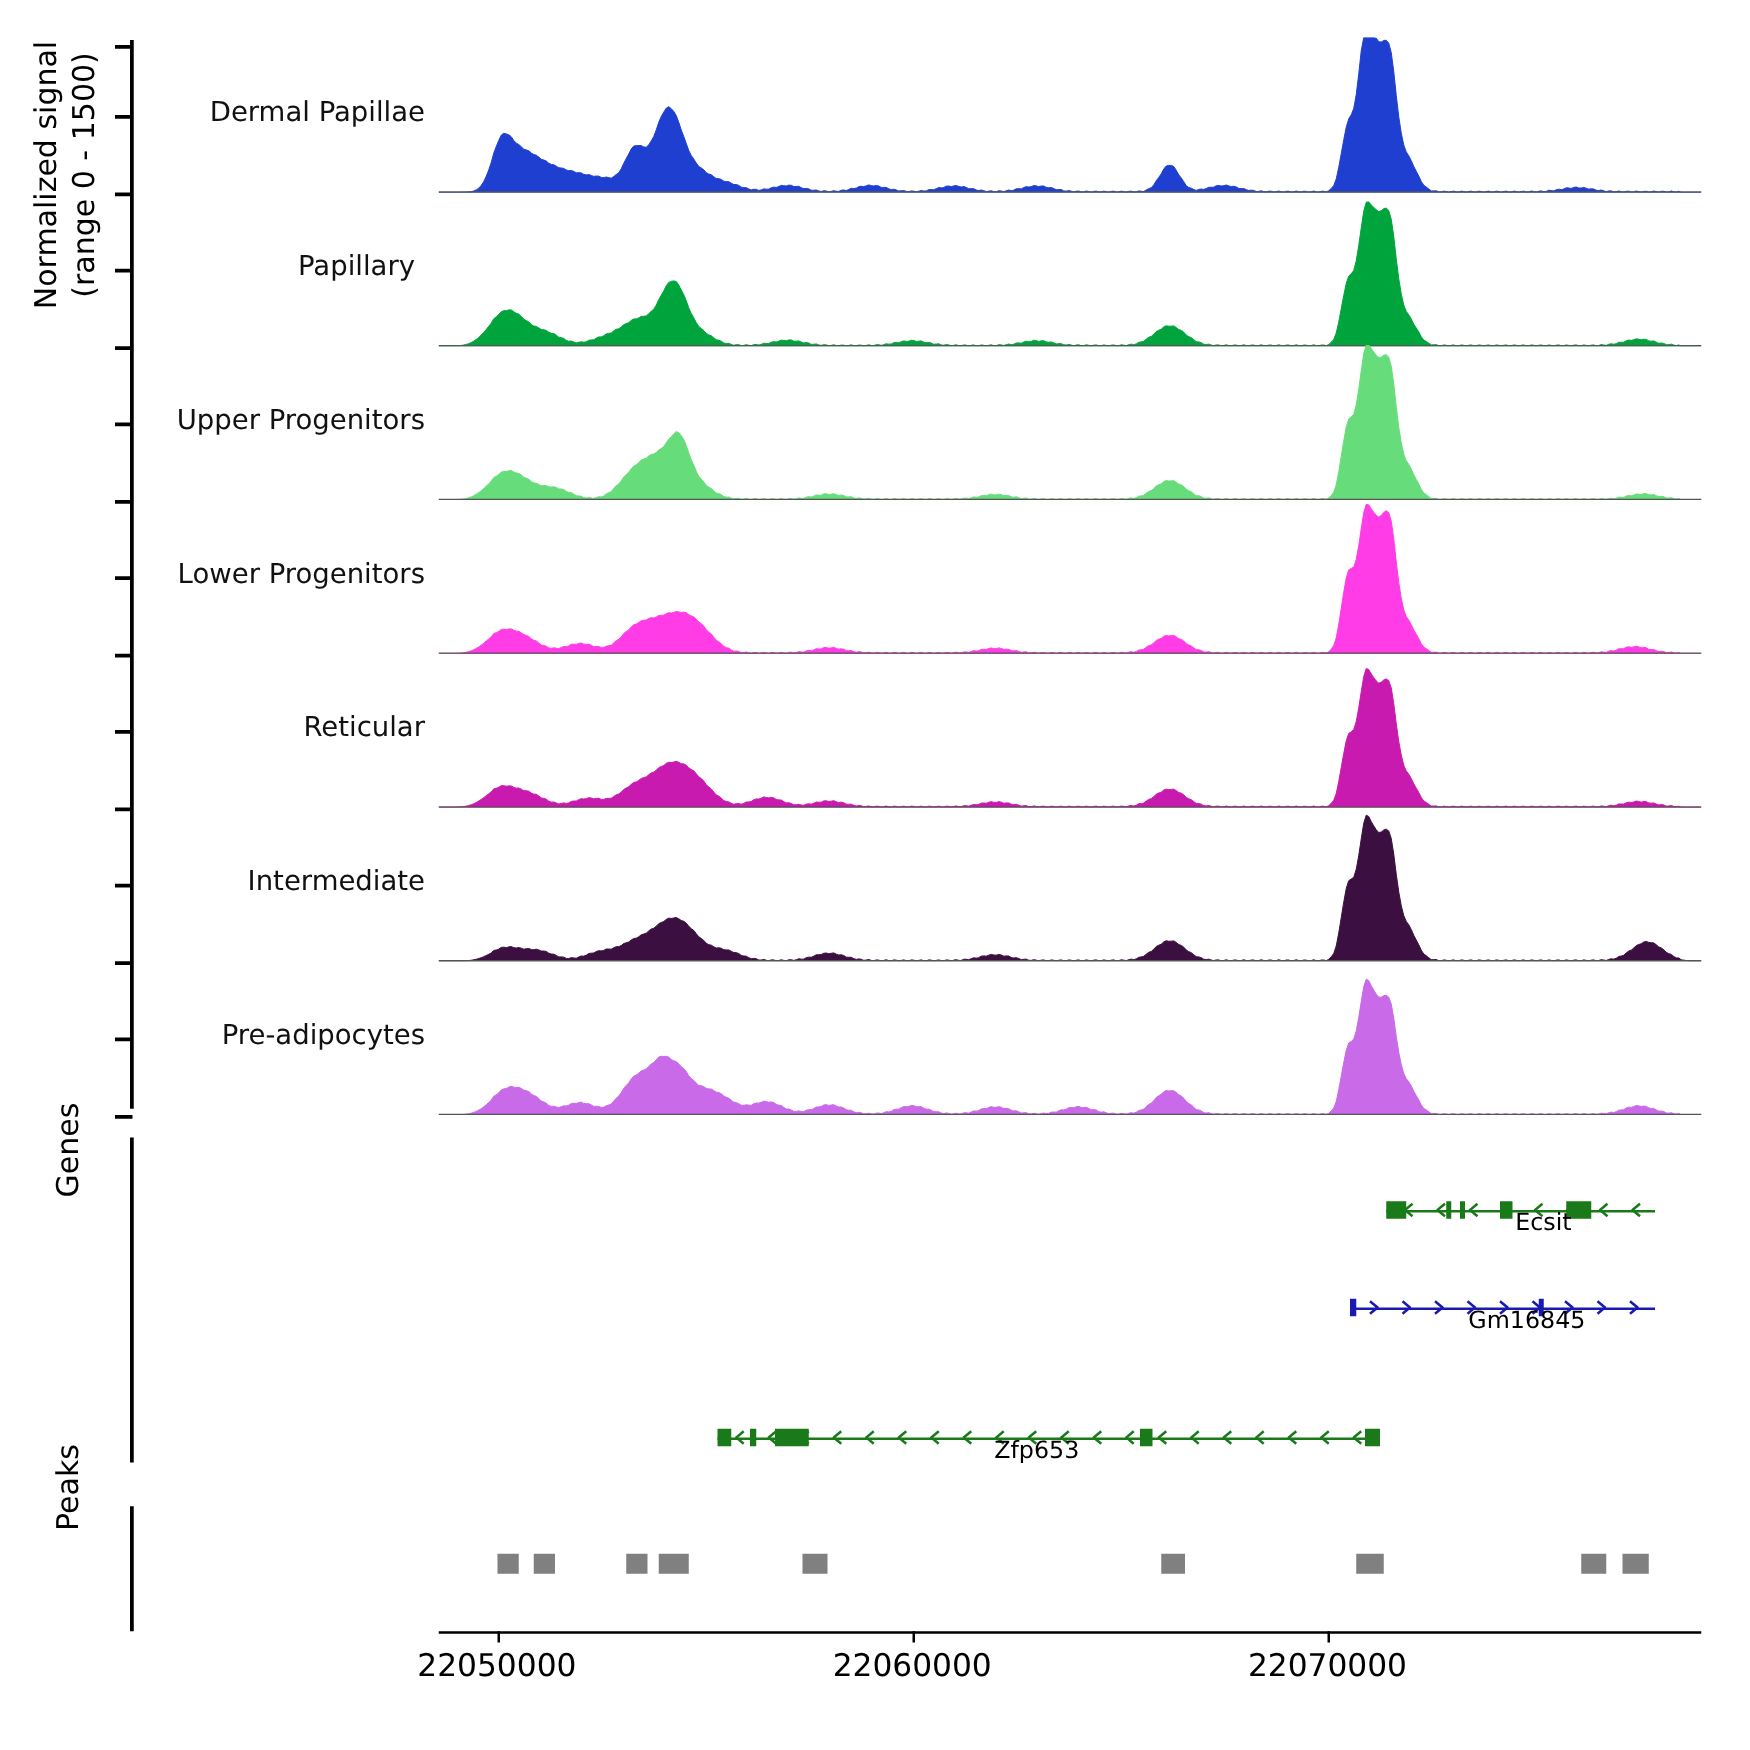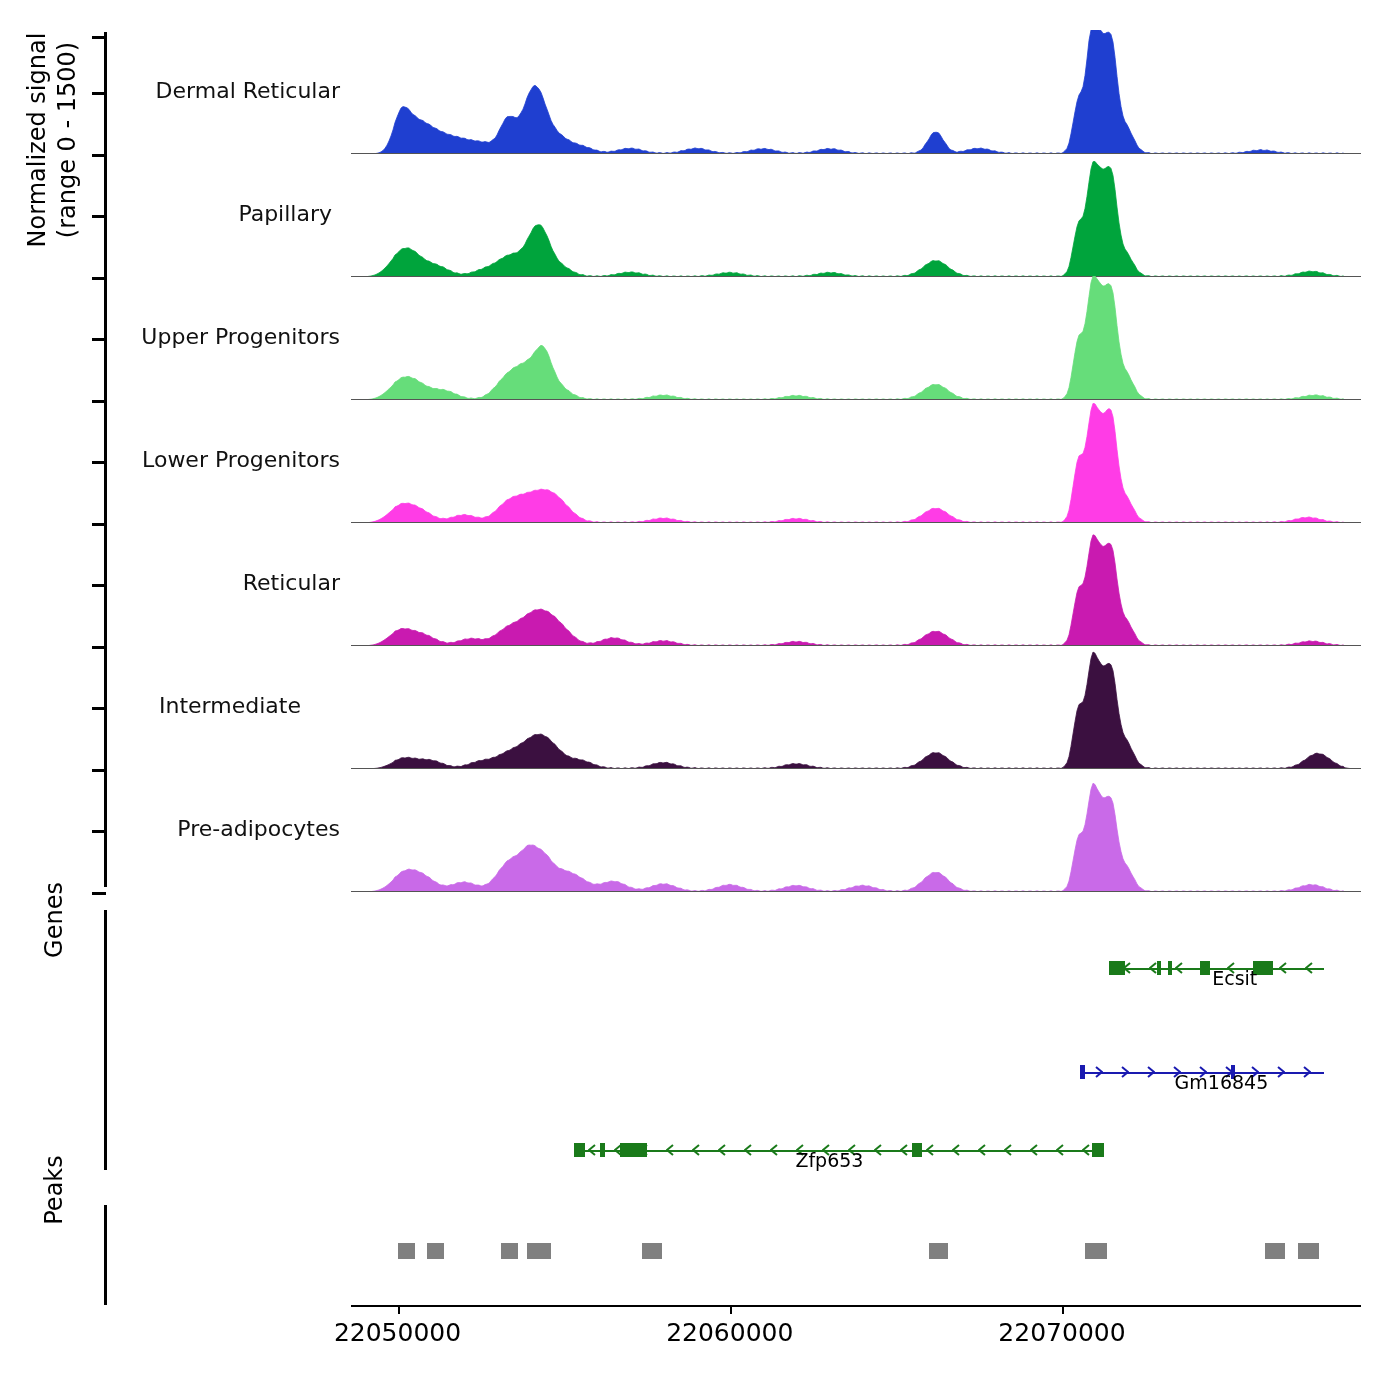--- a/index.html
+++ b/index.html
@@ -87,21 +87,21 @@
       <div class="tick" style="top: 830px;"></div>
       <div class="tick" style="top: 36px;"></div>
     </div>
   <div id="tracks">
       <div class="track" style="top: 30px;">
         <svg viewBox="0 0 1010 124" preserveAspectRatio="none">
           <path d="M0,124 L0.0,124.0 L2.0,124.0 L4.0,124.0 L6.0,124.0 L8.0,124.0 L10.0,124.0 L12.0,124.0 L14.0,124.0 L16.0,124.0 L18.0,123.9 L20.0,123.9 L22.0,123.8 L24.0,123.6 L26.0,123.3 L28.0,122.8 L30.0,121.9 L32.0,120.5 L34.0,118.3 L36.0,115.2 L38.0,111.0 L40.0,105.9 L42.0,99.9 L44.0,92.5 L46.0,87.2 L48.0,82.3 L50.0,78.1 L52.0,76.6 L54.0,77.1 L56.0,77.8 L58.0,79.4 L60.0,82.3 L62.0,84.5 L64.0,85.6 L66.0,87.4 L68.0,89.3 L70.0,89.9 L72.0,90.6 L74.0,92.4 L76.0,93.6 L78.0,94.1 L80.0,95.6 L82.0,97.4 L84.0,98.0 L86.0,98.8 L88.0,100.6 L90.0,101.5 L92.0,101.8 L94.0,102.9 L96.0,104.2 L98.0,104.4 L100.0,104.7 L102.0,106.0 L104.0,106.5 L106.0,106.3 L108.0,107.1 L110.0,108.2 L112.0,108.1 L114.0,108.3 L116.0,109.5 L118.0,109.9 L120.0,109.6 L122.0,110.3 L124.0,111.1 L126.0,110.8 L128.0,110.9 L130.0,111.9 L132.0,112.1 L134.0,111.6 L136.0,112.1 L138.0,112.5 L140.0,111.2 L142.0,109.6 L144.0,108.2 L146.0,105.0 L148.0,100.6 L150.0,96.8 L152.0,93.2 L154.0,89.2 L156.0,86.8 L158.0,86.5 L160.0,86.4 L162.0,86.5 L164.0,87.5 L166.0,87.8 L168.0,85.8 L170.0,82.7 L172.0,79.2 L174.0,73.9 L176.0,67.8 L178.0,63.2 L180.0,59.7 L182.0,56.5 L184.0,55.3 L186.0,56.9 L188.0,59.1 L190.0,62.4 L192.0,67.8 L194.0,74.0 L196.0,79.2 L198.0,84.7 L200.0,90.4 L202.0,94.4 L204.0,97.2 L206.0,100.4 L208.0,103.1 L210.0,104.3 L212.0,105.8 L214.0,108.1 L216.0,109.2 L218.0,109.8 L220.0,111.4 L222.0,112.8 L224.0,112.9 L226.0,113.5 L228.0,114.9 L230.0,115.3 L232.0,115.3 L234.0,116.5 L236.0,117.6 L238.0,117.6 L240.0,118.3 L242.0,119.7 L244.0,120.1 L246.0,120.1 L248.0,121.1 L250.0,121.9 L252.0,121.4 L254.0,121.5 L256.0,122.3 L258.0,121.9 L260.0,121.1 L262.0,121.3 L264.0,121.3 L266.0,120.2 L268.0,119.7 L270.0,119.9 L272.0,119.2 L274.0,118.3 L276.0,118.6 L278.0,118.8 L280.0,118.1 L282.0,118.2 L284.0,119.2 L286.0,119.2 L288.0,119.0 L290.0,120.1 L292.0,120.9 L294.0,120.7 L296.0,121.1 L298.0,122.2 L300.0,122.2 L302.0,122.0 L304.0,122.8 L306.0,123.2 L308.0,122.6 L310.0,122.8 L312.0,123.5 L314.0,123.1 L316.0,122.5 L318.0,123.0 L320.0,123.1 L322.0,122.2 L324.0,122.0 L326.0,122.4 L328.0,121.6 L330.0,120.6 L332.0,120.8 L334.0,120.5 L336.0,119.3 L338.0,119.0 L340.0,119.3 L342.0,118.6 L344.0,117.9 L346.0,118.5 L348.0,118.8 L350.0,118.3 L352.0,118.8 L354.0,119.9 L356.0,119.9 L358.0,119.9 L360.0,121.0 L362.0,121.7 L364.0,121.4 L366.0,121.9 L368.0,122.8 L370.0,122.6 L372.0,122.4 L374.0,123.1 L376.0,123.4 L378.0,122.7 L380.0,122.9 L382.0,123.5 L384.0,122.9 L386.0,122.4 L388.0,122.8 L390.0,122.7 L392.0,121.7 L394.0,121.6 L396.0,121.8 L398.0,120.9 L400.0,120.0 L402.0,120.3 L404.0,120.0 L406.0,118.9 L408.0,118.8 L410.0,119.3 L412.0,118.7 L414.0,118.4 L416.0,119.2 L418.0,119.6 L420.0,119.2 L422.0,119.9 L424.0,121.0 L426.0,120.9 L428.0,120.9 L430.0,122.0 L432.0,122.4 L434.0,122.0 L436.0,122.5 L438.0,123.3 L440.0,122.9 L442.0,122.6 L444.0,123.3 L446.0,123.4 L448.0,122.6 L450.0,122.8 L452.0,123.3 L454.0,122.6 L456.0,122.0 L458.0,122.5 L460.0,122.1 L462.0,121.0 L464.0,120.9 L466.0,121.1 L468.0,120.0 L470.0,119.3 L472.0,119.6 L474.0,119.3 L476.0,118.4 L478.0,118.7 L480.0,119.3 L482.0,118.8 L484.0,118.8 L486.0,119.9 L488.0,120.2 L490.0,120.0 L492.0,120.8 L494.0,121.8 L496.0,121.6 L498.0,121.6 L500.0,122.7 L502.0,122.9 L504.0,122.4 L506.0,122.9 L508.0,123.5 L510.0,123.0 L512.0,122.8 L514.0,123.6 L516.0,123.5 L518.0,122.8 L520.0,123.2 L522.0,123.8 L524.0,123.1 L526.0,122.9 L528.0,123.6 L530.0,123.5 L532.0,122.9 L534.0,123.3 L536.0,123.8 L538.0,123.1 L540.0,122.9 L542.0,123.7 L544.0,123.5 L546.0,122.9 L548.0,123.3 L550.0,123.8 L552.0,123.1 L554.0,122.9 L556.0,123.6 L558.0,123.5 L560.0,122.7 L562.0,123.0 L564.0,123.2 L566.0,121.9 L568.0,120.9 L570.0,120.1 L572.0,117.9 L574.0,114.6 L576.0,111.9 L578.0,109.0 L580.0,105.2 L582.0,102.8 L584.0,102.3 L586.0,102.3 L588.0,103.2 L590.0,106.2 L592.0,109.8 L594.0,112.4 L596.0,115.3 L598.0,118.5 L600.0,120.0 L602.0,120.5 L604.0,121.6 L606.0,122.3 L608.0,121.5 L610.0,121.2 L612.0,121.5 L614.0,120.8 L616.0,119.8 L618.0,119.8 L620.0,119.7 L622.0,118.6 L624.0,118.3 L626.0,118.8 L628.0,118.5 L630.0,118.0 L632.0,118.7 L634.0,119.3 L636.0,119.0 L638.0,119.5 L640.0,120.7 L642.0,120.9 L644.0,120.8 L646.0,121.7 L648.0,122.4 L650.0,122.1 L652.0,122.3 L654.0,123.2 L656.0,123.1 L658.0,122.6 L660.0,123.3 L662.0,123.6 L664.0,122.9 L666.0,123.0 L668.0,123.7 L670.0,123.4 L672.0,122.8 L674.0,123.4 L676.0,123.7 L678.0,123.0 L680.0,123.0 L682.0,123.7 L684.0,123.4 L686.0,122.8 L688.0,123.4 L690.0,123.7 L692.0,123.0 L694.0,123.1 L696.0,123.7 L698.0,123.4 L700.0,122.8 L702.0,123.5 L704.0,123.7 L706.0,123.0 L708.0,123.0 L710.0,123.5 L712.0,122.6 L714.0,120.7 L716.0,118.4 L718.0,113.1 L720.0,103.8 L722.0,92.9 L724.0,81.8 L726.0,71.7 L728.0,65.0 L730.0,61.8 L732.0,56.8 L734.0,45.6 L736.0,29.0 L738.0,10.5 L740.0,0.0 L742.0,0.0 L744.0,0.0 L746.0,0.0 L748.0,0.0 L750.0,0.5 L752.0,3.4 L754.0,3.6 L756.0,2.4 L758.0,2.2 L760.0,4.5 L762.0,12.1 L764.0,27.2 L766.0,46.3 L768.0,63.4 L770.0,76.5 L772.0,86.0 L774.0,91.5 L776.0,94.6 L778.0,98.5 L780.0,103.1 L782.0,107.0 L784.0,110.8 L786.0,115.1 L788.0,118.2 L790.0,119.6 L792.0,121.2 L794.0,122.7 L796.0,122.7 L798.0,122.6 L800.0,123.5 L802.0,123.6 L804.0,122.9 L806.0,123.2 L808.0,123.8 L810.0,123.2 L812.0,122.9 L814.0,123.6 L816.0,123.6 L818.0,122.9 L820.0,123.2 L822.0,123.8 L824.0,123.2 L826.0,122.9 L828.0,123.6 L830.0,123.6 L832.0,122.9 L834.0,123.2 L836.0,123.8 L838.0,123.2 L840.0,122.9 L842.0,123.6 L844.0,123.6 L846.0,122.9 L848.0,123.2 L850.0,123.8 L852.0,123.2 L854.0,122.9 L856.0,123.6 L858.0,123.6 L860.0,122.9 L862.0,123.2 L864.0,123.8 L866.0,123.2 L868.0,122.9 L870.0,123.6 L872.0,123.5 L874.0,122.8 L876.0,123.2 L878.0,123.7 L880.0,123.0 L882.0,122.7 L884.0,123.3 L886.0,123.1 L888.0,122.2 L890.0,122.4 L892.0,122.7 L894.0,121.8 L896.0,121.3 L898.0,121.7 L900.0,121.2 L902.0,120.2 L904.0,120.4 L906.0,120.7 L908.0,119.9 L910.0,119.6 L912.0,120.4 L914.0,120.4 L916.0,119.9 L918.0,120.6 L920.0,121.3 L922.0,121.0 L924.0,121.2 L926.0,122.2 L928.0,122.4 L930.0,122.0 L932.0,122.6 L934.0,123.3 L936.0,122.7 L938.0,122.7 L940.0,123.5 L942.0,123.4 L944.0,122.8 L946.0,123.3 L948.0,123.7 L950.0,123.1 L952.0,122.9 L954.0,123.7 L956.0,123.5 L958.0,122.8 L960.0,123.3 L962.0,123.7 L964.0,123.1 L966.0,123.0 L968.0,123.7 L970.0,123.5 L972.0,122.8 L974.0,123.3 L976.0,123.7 L978.0,123.1 L980.0,123.0 L982.0,123.7 L984.0,123.5 L986.0,122.8 L988.0,123.4 L990.0,123.7 L992.0,123.0 L994.0,124.0 L996.0,124.0 L998.0,124.0 L1000.0,124.0 L1002.0,124.0 L1004.0,124.0 L1006.0,124.0 L1008.0,124.0 L1010.0,124.0 L1010,124 Z" fill="#1f3fd0" stroke="#1f3fd0" stroke-width="0.8"></path>
         </svg>
         <div class="baseline"></div>
       </div>
-      <div class="track-name" style="top: 78px; left: 120px; width: 220px;">Dermal Reticular</div>
+      <div class="track-name" style="top: 78px; left: 120px; width: 220px;">Dermal Papillae</div>
       <div class="track" style="top: 153px;">
         <svg viewBox="0 0 1010 124" preserveAspectRatio="none">
           <path d="M0,124 L0.0,124.0 L2.0,124.0 L4.0,124.0 L6.0,124.0 L8.0,123.9 L10.0,123.9 L12.0,123.8 L14.0,123.7 L16.0,123.6 L18.0,123.3 L20.0,123.0 L22.0,122.5 L24.0,121.9 L26.0,121.0 L28.0,119.9 L30.0,118.6 L32.0,116.9 L34.0,115.0 L36.0,112.9 L38.0,110.5 L40.0,108.0 L42.0,105.5 L44.0,102.0 L46.0,100.5 L48.0,98.6 L50.0,96.4 L52.0,95.5 L54.0,95.5 L56.0,94.9 L58.0,94.9 L60.0,96.4 L62.0,97.6 L64.0,98.3 L66.0,100.1 L68.0,102.3 L70.0,103.4 L72.0,104.5 L74.0,106.5 L76.0,107.8 L78.0,108.1 L80.0,109.3 L82.0,110.6 L84.0,110.8 L86.0,111.3 L88.0,112.8 L90.0,113.6 L92.0,113.8 L94.0,115.1 L96.0,116.7 L98.0,117.1 L100.0,117.7 L102.0,119.3 L104.0,120.0 L106.0,119.8 L108.0,120.6 L110.0,121.3 L112.0,120.8 L114.0,120.4 L116.0,120.8 L118.0,120.4 L120.0,119.2 L122.0,118.9 L124.0,118.8 L126.0,117.5 L128.0,116.5 L130.0,116.5 L132.0,115.6 L134.0,114.1 L136.0,113.7 L138.0,113.3 L140.0,111.7 L142.0,110.4 L144.0,110.0 L146.0,108.6 L148.0,106.7 L150.0,105.8 L152.0,105.1 L154.0,103.3 L156.0,102.2 L158.0,102.1 L160.0,101.3 L162.0,100.1 L164.0,100.0 L166.0,99.7 L168.0,97.9 L170.0,96.0 L172.0,94.3 L174.0,91.1 L176.0,86.7 L178.0,83.2 L180.0,79.7 L182.0,75.6 L184.0,72.9 L186.0,72.1 L188.0,71.7 L190.0,72.2 L192.0,75.0 L194.0,79.0 L196.0,82.8 L198.0,87.6 L200.0,93.3 L202.0,97.8 L204.0,101.2 L206.0,105.1 L208.0,108.2 L210.0,109.8 L212.0,111.4 L214.0,113.7 L216.0,114.9 L218.0,115.6 L220.0,117.3 L222.0,118.8 L224.0,119.2 L226.0,119.9 L228.0,121.4 L230.0,121.8 L232.0,121.6 L234.0,122.5 L236.0,123.2 L238.0,122.7 L240.0,122.7 L242.0,123.5 L244.0,123.3 L246.0,122.7 L248.0,123.2 L250.0,123.5 L252.0,122.7 L254.0,122.5 L256.0,123.0 L258.0,122.5 L260.0,121.6 L262.0,121.8 L264.0,121.8 L266.0,120.7 L268.0,120.3 L270.0,120.6 L272.0,119.9 L274.0,119.1 L276.0,119.4 L278.0,119.6 L280.0,118.9 L282.0,119.0 L284.0,119.9 L286.0,119.9 L288.0,119.7 L290.0,120.6 L292.0,121.4 L294.0,121.0 L296.0,121.4 L298.0,122.5 L300.0,122.4 L302.0,122.1 L304.0,122.9 L306.0,123.3 L308.0,122.7 L310.0,122.9 L312.0,123.6 L314.0,123.3 L316.0,122.8 L318.0,123.4 L320.0,123.7 L322.0,123.0 L324.0,123.1 L326.0,123.7 L328.0,123.4 L330.0,122.8 L332.0,123.5 L334.0,123.7 L336.0,123.0 L338.0,123.1 L340.0,123.7 L342.0,123.3 L344.0,122.8 L346.0,123.4 L348.0,123.5 L350.0,122.7 L352.0,122.7 L354.0,123.3 L356.0,122.7 L358.0,122.0 L360.0,122.3 L362.0,122.2 L364.0,121.2 L366.0,120.9 L368.0,121.2 L370.0,120.4 L372.0,119.7 L374.0,120.1 L376.0,120.0 L378.0,119.2 L380.0,119.4 L382.0,120.2 L384.0,119.9 L386.0,119.7 L388.0,120.7 L390.0,121.2 L392.0,120.9 L394.0,121.4 L396.0,122.4 L398.0,122.2 L400.0,122.0 L402.0,122.9 L404.0,123.2 L406.0,122.6 L408.0,122.9 L410.0,123.6 L412.0,123.2 L414.0,122.8 L416.0,123.5 L418.0,123.6 L420.0,122.9 L422.0,123.1 L424.0,123.8 L426.0,123.2 L428.0,122.9 L430.0,123.6 L432.0,123.6 L434.0,122.9 L436.0,123.2 L438.0,123.8 L440.0,123.2 L442.0,122.8 L444.0,123.5 L446.0,123.5 L448.0,122.7 L450.0,122.9 L452.0,123.4 L454.0,122.7 L456.0,122.2 L458.0,122.7 L460.0,122.4 L462.0,121.4 L464.0,121.3 L466.0,121.6 L468.0,120.6 L470.0,120.0 L472.0,120.4 L474.0,120.1 L476.0,119.2 L478.0,119.5 L480.0,120.1 L482.0,119.6 L484.0,119.5 L486.0,120.5 L488.0,120.8 L490.0,120.5 L492.0,121.2 L494.0,122.1 L496.0,121.9 L498.0,121.9 L500.0,122.8 L502.0,123.0 L504.0,122.5 L506.0,123.0 L508.0,123.6 L510.0,123.0 L512.0,122.8 L514.0,123.6 L516.0,123.5 L518.0,122.8 L520.0,123.2 L522.0,123.8 L524.0,123.1 L526.0,122.9 L528.0,123.6 L530.0,123.5 L532.0,122.9 L534.0,123.3 L536.0,123.8 L538.0,123.1 L540.0,122.9 L542.0,123.6 L544.0,123.5 L546.0,122.8 L548.0,123.1 L550.0,123.5 L552.0,122.7 L554.0,122.3 L556.0,122.7 L558.0,122.1 L560.0,120.8 L562.0,120.5 L564.0,120.0 L566.0,118.3 L568.0,116.8 L570.0,116.1 L572.0,114.4 L574.0,112.2 L576.0,111.2 L578.0,110.3 L580.0,108.5 L582.0,107.6 L584.0,108.0 L586.0,107.9 L588.0,107.7 L590.0,109.0 L592.0,110.6 L594.0,111.3 L596.0,112.7 L598.0,115.0 L600.0,116.3 L602.0,117.1 L604.0,118.8 L606.0,120.3 L608.0,120.5 L610.0,121.1 L612.0,122.4 L614.0,122.6 L616.0,122.3 L618.0,123.0 L620.0,123.5 L622.0,122.9 L624.0,122.9 L626.0,123.7 L628.0,123.4 L630.0,122.8 L632.0,123.4 L634.0,123.7 L636.0,123.0 L638.0,123.0 L640.0,123.7 L642.0,123.4 L644.0,122.8 L646.0,123.4 L648.0,123.7 L650.0,123.0 L652.0,123.0 L654.0,123.7 L656.0,123.4 L658.0,122.8 L660.0,123.4 L662.0,123.7 L664.0,123.0 L666.0,123.0 L668.0,123.7 L670.0,123.4 L672.0,122.8 L674.0,123.4 L676.0,123.7 L678.0,123.0 L680.0,123.0 L682.0,123.7 L684.0,123.4 L686.0,122.8 L688.0,123.4 L690.0,123.7 L692.0,123.0 L694.0,123.1 L696.0,123.7 L698.0,123.4 L700.0,122.8 L702.0,123.5 L704.0,123.7 L706.0,123.0 L708.0,123.0 L710.0,123.5 L712.0,122.6 L714.0,120.8 L716.0,118.5 L718.0,113.4 L720.0,104.5 L722.0,93.9 L724.0,83.3 L726.0,73.7 L728.0,67.8 L730.0,66.0 L732.0,63.3 L734.0,55.6 L736.0,43.4 L738.0,29.2 L740.0,16.0 L742.0,8.7 L744.0,8.5 L746.0,11.0 L748.0,12.9 L750.0,14.8 L752.0,16.2 L754.0,15.6 L756.0,13.9 L758.0,13.4 L760.0,15.5 L762.0,22.4 L764.0,36.3 L766.0,54.1 L768.0,69.9 L770.0,82.1 L772.0,91.0 L774.0,96.1 L776.0,98.8 L778.0,102.2 L780.0,106.3 L782.0,109.4 L784.0,112.6 L786.0,116.4 L788.0,119.0 L790.0,120.1 L792.0,121.5 L794.0,122.9 L796.0,122.8 L798.0,122.7 L800.0,123.5 L802.0,123.6 L804.0,122.9 L806.0,123.2 L808.0,123.8 L810.0,123.2 L812.0,122.9 L814.0,123.6 L816.0,123.6 L818.0,122.9 L820.0,123.2 L822.0,123.8 L824.0,123.2 L826.0,122.9 L828.0,123.6 L830.0,123.6 L832.0,122.9 L834.0,123.2 L836.0,123.8 L838.0,123.2 L840.0,122.9 L842.0,123.6 L844.0,123.6 L846.0,122.9 L848.0,123.2 L850.0,123.8 L852.0,123.2 L854.0,122.9 L856.0,123.6 L858.0,123.6 L860.0,122.9 L862.0,123.2 L864.0,123.8 L866.0,123.2 L868.0,122.9 L870.0,123.6 L872.0,123.6 L874.0,122.9 L876.0,123.2 L878.0,123.8 L880.0,123.2 L882.0,122.9 L884.0,123.6 L886.0,123.6 L888.0,122.9 L890.0,123.3 L892.0,123.8 L894.0,123.1 L896.0,122.9 L898.0,123.6 L900.0,123.5 L902.0,122.9 L904.0,123.3 L906.0,123.8 L908.0,123.1 L910.0,122.9 L912.0,123.6 L914.0,123.5 L916.0,122.9 L918.0,123.3 L920.0,123.7 L922.0,123.1 L924.0,122.9 L926.0,123.6 L928.0,123.4 L930.0,122.6 L932.0,123.0 L934.0,123.3 L936.0,122.4 L938.0,122.0 L940.0,122.4 L942.0,121.9 L944.0,120.8 L946.0,120.8 L948.0,120.7 L950.0,119.6 L952.0,119.0 L954.0,119.3 L956.0,118.8 L958.0,118.0 L960.0,118.4 L962.0,118.8 L964.0,118.4 L966.0,118.5 L968.0,119.7 L970.0,119.9 L972.0,119.7 L974.0,120.7 L976.0,121.6 L978.0,121.4 L980.0,121.7 L982.0,122.7 L984.0,122.7 L986.0,122.3 L988.0,123.0 L990.0,123.5 L992.0,122.9 L994.0,123.9 L996.0,123.9 L998.0,124.0 L1000.0,124.0 L1002.0,124.0 L1004.0,124.0 L1006.0,124.0 L1008.0,124.0 L1010.0,124.0 L1010,124 Z" fill="#00a43c" stroke="#00a43c" stroke-width="0.8"></path>
         </svg>
         <div class="baseline"></div>
       </div>
       <div class="track-name" style="top: 201px; left: 112px; width: 220px;">Papillary</div>
       <div class="track" style="top: 276px;">
         <svg viewBox="0 0 1010 124" preserveAspectRatio="none">
           <path d="M0,124 L0.0,124.0 L2.0,124.0 L4.0,124.0 L6.0,124.0 L8.0,124.0 L10.0,123.9 L12.0,123.9 L14.0,123.8 L16.0,123.6 L18.0,123.4 L20.0,123.2 L22.0,122.8 L24.0,122.2 L26.0,121.5 L28.0,120.6 L30.0,119.4 L32.0,118.1 L34.0,116.5 L36.0,114.8 L38.0,112.9 L40.0,110.9 L42.0,109.0 L44.0,106.0 L46.0,105.0 L48.0,103.6 L50.0,101.7 L52.0,101.1 L54.0,101.2 L56.0,100.6 L58.0,100.4 L60.0,101.6 L62.0,102.4 L64.0,102.6 L66.0,104.0 L68.0,105.8 L70.0,106.5 L72.0,107.4 L74.0,109.2 L76.0,110.3 L78.0,110.5 L80.0,111.5 L82.0,112.6 L84.0,112.5 L86.0,112.5 L88.0,113.4 L90.0,113.7 L92.0,113.3 L94.0,114.0 L96.0,115.1 L98.0,115.2 L100.0,115.6 L102.0,117.1 L104.0,118.0 L106.0,118.1 L108.0,119.3 L110.0,120.6 L112.0,120.7 L114.0,121.0 L116.0,122.1 L118.0,122.4 L120.0,121.9 L122.0,122.4 L124.0,122.8 L126.0,122.0 L128.0,121.4 L130.0,121.6 L132.0,120.8 L134.0,119.1 L136.0,118.2 L138.0,117.2 L140.0,114.8 L142.0,112.6 L144.0,111.1 L146.0,108.7 L148.0,105.6 L150.0,103.6 L152.0,101.8 L154.0,99.0 L156.0,96.9 L158.0,95.8 L160.0,94.1 L162.0,92.0 L164.0,91.1 L166.0,90.5 L168.0,88.7 L170.0,87.5 L172.0,87.2 L174.0,85.9 L176.0,84.0 L178.0,82.8 L180.0,81.3 L182.0,78.2 L184.0,75.3 L186.0,73.4 L188.0,71.1 L190.0,69.3 L192.0,70.1 L194.0,72.6 L196.0,75.6 L198.0,80.3 L200.0,86.4 L202.0,91.7 L204.0,96.1 L206.0,101.0 L208.0,105.0 L210.0,107.2 L212.0,109.5 L214.0,112.2 L216.0,113.8 L218.0,114.7 L220.0,116.7 L222.0,118.4 L224.0,118.8 L226.0,119.7 L228.0,121.2 L230.0,121.7 L232.0,121.6 L234.0,122.5 L236.0,123.1 L238.0,122.7 L240.0,122.7 L242.0,123.5 L244.0,123.3 L246.0,122.8 L248.0,123.3 L250.0,123.7 L252.0,123.0 L254.0,123.0 L256.0,123.7 L258.0,123.4 L260.0,122.8 L262.0,123.4 L264.0,123.7 L266.0,123.0 L268.0,123.0 L270.0,123.7 L272.0,123.4 L274.0,122.8 L276.0,123.4 L278.0,123.6 L280.0,122.9 L282.0,122.8 L284.0,123.4 L286.0,123.0 L288.0,122.3 L290.0,122.6 L292.0,122.7 L294.0,121.7 L296.0,121.3 L298.0,121.6 L300.0,120.9 L302.0,119.9 L304.0,120.2 L306.0,120.1 L308.0,119.1 L310.0,119.0 L312.0,119.6 L314.0,119.3 L316.0,118.9 L318.0,119.7 L320.0,120.3 L322.0,120.0 L324.0,120.4 L326.0,121.5 L328.0,121.5 L330.0,121.4 L332.0,122.3 L334.0,122.8 L336.0,122.3 L338.0,122.6 L340.0,123.4 L342.0,123.1 L344.0,122.7 L346.0,123.4 L348.0,123.6 L350.0,122.9 L352.0,123.1 L354.0,123.7 L356.0,123.3 L358.0,122.8 L360.0,123.5 L362.0,123.7 L364.0,122.9 L366.0,123.1 L368.0,123.8 L370.0,123.3 L372.0,122.9 L374.0,123.5 L376.0,123.7 L378.0,122.9 L380.0,123.1 L382.0,123.8 L384.0,123.3 L386.0,122.9 L388.0,123.5 L390.0,123.7 L392.0,122.9 L394.0,123.1 L396.0,123.8 L398.0,123.3 L400.0,122.9 L402.0,123.5 L404.0,123.6 L406.0,122.9 L408.0,123.1 L410.0,123.7 L412.0,123.2 L414.0,122.7 L416.0,123.3 L418.0,123.3 L420.0,122.5 L422.0,122.5 L424.0,122.9 L426.0,122.2 L428.0,121.5 L430.0,121.8 L432.0,121.5 L434.0,120.5 L436.0,120.4 L438.0,120.6 L440.0,119.8 L442.0,119.3 L444.0,119.9 L446.0,119.9 L448.0,119.3 L450.0,119.7 L452.0,120.6 L454.0,120.3 L456.0,120.4 L458.0,121.4 L460.0,121.8 L462.0,121.4 L464.0,122.1 L466.0,122.9 L468.0,122.6 L470.0,122.4 L472.0,123.3 L474.0,123.4 L476.0,122.7 L478.0,123.1 L480.0,123.7 L482.0,123.1 L484.0,122.9 L486.0,123.6 L488.0,123.6 L490.0,122.9 L492.0,123.2 L494.0,123.8 L496.0,123.2 L498.0,122.9 L500.0,123.6 L502.0,123.6 L504.0,122.9 L506.0,123.2 L508.0,123.8 L510.0,123.2 L512.0,122.9 L514.0,123.6 L516.0,123.5 L518.0,122.9 L520.0,123.3 L522.0,123.8 L524.0,123.1 L526.0,122.9 L528.0,123.6 L530.0,123.5 L532.0,122.9 L534.0,123.3 L536.0,123.8 L538.0,123.1 L540.0,122.9 L542.0,123.6 L544.0,123.5 L546.0,122.8 L548.0,123.1 L550.0,123.5 L552.0,122.7 L554.0,122.3 L556.0,122.7 L558.0,122.2 L560.0,120.9 L562.0,120.7 L564.0,120.2 L566.0,118.5 L568.0,117.1 L570.0,116.5 L572.0,114.9 L574.0,112.7 L576.0,111.8 L578.0,111.0 L580.0,109.3 L582.0,108.4 L584.0,108.8 L586.0,108.7 L588.0,108.5 L590.0,109.8 L592.0,111.3 L594.0,111.9 L596.0,113.2 L598.0,115.4 L600.0,116.6 L602.0,117.4 L604.0,119.1 L606.0,120.5 L608.0,120.6 L610.0,121.2 L612.0,122.5 L614.0,122.6 L616.0,122.3 L618.0,123.0 L620.0,123.5 L622.0,122.9 L624.0,122.9 L626.0,123.7 L628.0,123.4 L630.0,122.8 L632.0,123.4 L634.0,123.7 L636.0,123.0 L638.0,123.0 L640.0,123.7 L642.0,123.4 L644.0,122.8 L646.0,123.4 L648.0,123.7 L650.0,123.0 L652.0,123.0 L654.0,123.7 L656.0,123.4 L658.0,122.8 L660.0,123.4 L662.0,123.7 L664.0,123.0 L666.0,123.0 L668.0,123.7 L670.0,123.4 L672.0,122.8 L674.0,123.4 L676.0,123.7 L678.0,123.0 L680.0,123.0 L682.0,123.7 L684.0,123.4 L686.0,122.8 L688.0,123.4 L690.0,123.7 L692.0,123.0 L694.0,123.1 L696.0,123.7 L698.0,123.4 L700.0,122.8 L702.0,123.5 L704.0,123.7 L706.0,123.0 L708.0,123.0 L710.0,123.5 L712.0,122.4 L714.0,120.4 L716.0,117.7 L718.0,111.7 L720.0,101.4 L722.0,89.0 L724.0,76.6 L726.0,65.6 L728.0,59.1 L730.0,57.5 L732.0,55.3 L734.0,47.8 L736.0,35.4 L738.0,20.5 L740.0,6.7 L742.0,0.0 L744.0,0.0 L746.0,2.8 L748.0,5.6 L750.0,8.2 L752.0,10.1 L754.0,9.7 L756.0,8.1 L758.0,7.7 L760.0,9.8 L762.0,16.9 L764.0,31.2 L766.0,49.5 L768.0,65.8 L770.0,78.2 L772.0,87.3 L774.0,92.5 L776.0,95.5 L778.0,99.2 L780.0,103.8 L782.0,107.5 L784.0,111.1 L786.0,115.4 L788.0,118.3 L790.0,119.7 L792.0,121.3 L794.0,122.8 L796.0,122.8 L798.0,122.6 L800.0,123.5 L802.0,123.6 L804.0,122.9 L806.0,123.2 L808.0,123.8 L810.0,123.2 L812.0,122.9 L814.0,123.6 L816.0,123.6 L818.0,122.9 L820.0,123.2 L822.0,123.8 L824.0,123.2 L826.0,122.9 L828.0,123.6 L830.0,123.6 L832.0,122.9 L834.0,123.2 L836.0,123.8 L838.0,123.2 L840.0,122.9 L842.0,123.6 L844.0,123.6 L846.0,122.9 L848.0,123.2 L850.0,123.8 L852.0,123.2 L854.0,122.9 L856.0,123.6 L858.0,123.6 L860.0,122.9 L862.0,123.2 L864.0,123.8 L866.0,123.2 L868.0,122.9 L870.0,123.6 L872.0,123.6 L874.0,122.9 L876.0,123.2 L878.0,123.8 L880.0,123.2 L882.0,122.9 L884.0,123.6 L886.0,123.6 L888.0,122.9 L890.0,123.3 L892.0,123.8 L894.0,123.1 L896.0,122.9 L898.0,123.6 L900.0,123.5 L902.0,122.9 L904.0,123.3 L906.0,123.8 L908.0,123.1 L910.0,122.9 L912.0,123.7 L914.0,123.5 L916.0,122.9 L918.0,123.3 L920.0,123.8 L922.0,123.1 L924.0,122.9 L926.0,123.6 L928.0,123.5 L930.0,122.8 L932.0,123.2 L934.0,123.5 L936.0,122.8 L938.0,122.5 L940.0,123.0 L942.0,122.6 L944.0,121.7 L946.0,121.8 L948.0,121.9 L950.0,120.8 L952.0,120.3 L954.0,120.6 L956.0,120.1 L958.0,119.1 L960.0,119.4 L962.0,119.6 L964.0,118.9 L966.0,118.9 L968.0,119.8 L970.0,119.9 L972.0,119.6 L974.0,120.5 L976.0,121.3 L978.0,121.0 L980.0,121.3 L982.0,122.4 L984.0,122.4 L986.0,122.1 L988.0,122.8 L990.0,123.3 L992.0,122.8 L994.0,123.8 L996.0,123.9 L998.0,123.9 L1000.0,124.0 L1002.0,124.0 L1004.0,124.0 L1006.0,124.0 L1008.0,124.0 L1010.0,124.0 L1010,124 Z" fill="#66dd7a" stroke="#66dd7a" stroke-width="0.8"></path>
@@ -122,21 +122,21 @@
         </svg>
         <div class="baseline"></div>
       </div>
       <div class="track-name" style="top: 570px; left: 120px; width: 220px;">Reticular</div>
       <div class="track" style="top: 645px;">
         <svg viewBox="0 0 1010 124" preserveAspectRatio="none">
           <path d="M0,124 L0.0,124.0 L2.0,124.0 L4.0,124.0 L6.0,124.0 L8.0,124.0 L10.0,124.0 L12.0,124.0 L14.0,123.9 L16.0,123.9 L18.0,123.8 L20.0,123.8 L22.0,123.6 L24.0,123.4 L26.0,123.2 L28.0,122.8 L30.0,122.4 L32.0,121.8 L34.0,121.1 L36.0,120.3 L38.0,119.4 L40.0,118.4 L42.0,117.4 L44.0,115.3 L46.0,115.0 L48.0,114.3 L50.0,112.9 L52.0,112.7 L54.0,113.1 L56.0,112.5 L58.0,112.2 L60.0,113.1 L62.0,113.4 L64.0,113.0 L66.0,113.5 L68.0,114.3 L70.0,114.0 L72.0,113.8 L74.0,114.6 L76.0,114.8 L78.0,114.3 L80.0,114.9 L82.0,115.8 L84.0,115.8 L86.0,116.1 L88.0,117.5 L90.0,118.2 L92.0,118.3 L94.0,119.3 L96.0,120.5 L98.0,120.5 L100.0,120.7 L102.0,121.7 L104.0,121.8 L106.0,121.1 L108.0,121.3 L110.0,121.6 L112.0,120.6 L114.0,119.8 L116.0,119.9 L118.0,119.2 L120.0,117.8 L122.0,117.5 L124.0,117.4 L126.0,116.2 L128.0,115.5 L130.0,115.7 L132.0,115.3 L134.0,114.2 L136.0,114.2 L138.0,114.3 L140.0,113.2 L142.0,112.3 L144.0,112.3 L146.0,111.4 L148.0,109.8 L150.0,109.2 L152.0,108.6 L154.0,107.0 L156.0,105.8 L158.0,105.5 L160.0,104.4 L162.0,102.8 L164.0,102.2 L166.0,101.5 L168.0,99.7 L170.0,98.2 L172.0,97.6 L174.0,96.0 L176.0,93.9 L178.0,93.0 L180.0,92.2 L182.0,90.5 L184.0,89.5 L186.0,89.7 L188.0,89.4 L190.0,89.0 L192.0,90.0 L194.0,91.4 L196.0,92.0 L198.0,93.5 L200.0,96.0 L202.0,97.9 L204.0,99.3 L206.0,101.9 L208.0,104.4 L210.0,105.7 L212.0,107.3 L214.0,109.6 L216.0,110.7 L218.0,111.1 L220.0,112.4 L222.0,113.4 L224.0,113.2 L226.0,113.6 L228.0,114.7 L230.0,114.9 L232.0,114.9 L234.0,116.0 L236.0,117.0 L238.0,117.1 L240.0,117.8 L242.0,119.3 L244.0,119.8 L246.0,119.9 L248.0,121.1 L250.0,122.0 L252.0,121.7 L254.0,122.0 L256.0,123.0 L258.0,123.0 L260.0,122.5 L262.0,123.2 L264.0,123.6 L266.0,122.9 L268.0,122.9 L270.0,123.7 L272.0,123.4 L274.0,122.8 L276.0,123.3 L278.0,123.6 L280.0,122.8 L282.0,122.8 L284.0,123.3 L286.0,122.8 L288.0,122.0 L290.0,122.3 L292.0,122.3 L294.0,121.1 L296.0,120.7 L298.0,120.8 L300.0,119.9 L302.0,118.8 L304.0,118.8 L306.0,118.6 L308.0,117.6 L310.0,117.4 L312.0,118.0 L314.0,117.6 L316.0,117.3 L318.0,118.3 L320.0,119.0 L322.0,118.8 L324.0,119.4 L326.0,120.7 L328.0,120.8 L330.0,120.8 L332.0,121.9 L334.0,122.5 L336.0,122.1 L338.0,122.4 L340.0,123.3 L342.0,123.0 L344.0,122.6 L346.0,123.3 L348.0,123.6 L350.0,122.9 L352.0,123.1 L354.0,123.7 L356.0,123.3 L358.0,122.8 L360.0,123.5 L362.0,123.7 L364.0,122.9 L366.0,123.1 L368.0,123.8 L370.0,123.3 L372.0,122.9 L374.0,123.5 L376.0,123.7 L378.0,122.9 L380.0,123.1 L382.0,123.8 L384.0,123.3 L386.0,122.9 L388.0,123.5 L390.0,123.7 L392.0,122.9 L394.0,123.1 L396.0,123.8 L398.0,123.3 L400.0,122.9 L402.0,123.5 L404.0,123.6 L406.0,122.9 L408.0,123.1 L410.0,123.7 L412.0,123.1 L414.0,122.7 L416.0,123.3 L418.0,123.3 L420.0,122.4 L422.0,122.4 L424.0,122.8 L426.0,121.9 L428.0,121.2 L430.0,121.5 L432.0,121.1 L434.0,119.9 L436.0,119.7 L438.0,119.9 L440.0,119.1 L442.0,118.5 L444.0,119.0 L446.0,119.1 L448.0,118.5 L450.0,119.0 L452.0,119.9 L454.0,119.7 L456.0,119.8 L458.0,121.0 L460.0,121.4 L462.0,121.1 L464.0,121.8 L466.0,122.7 L468.0,122.4 L470.0,122.3 L472.0,123.2 L474.0,123.3 L476.0,122.7 L478.0,123.1 L480.0,123.7 L482.0,123.1 L484.0,122.9 L486.0,123.6 L488.0,123.6 L490.0,122.9 L492.0,123.2 L494.0,123.8 L496.0,123.2 L498.0,122.9 L500.0,123.6 L502.0,123.6 L504.0,122.9 L506.0,123.2 L508.0,123.8 L510.0,123.2 L512.0,122.9 L514.0,123.6 L516.0,123.5 L518.0,122.9 L520.0,123.3 L522.0,123.8 L524.0,123.1 L526.0,122.9 L528.0,123.6 L530.0,123.5 L532.0,122.9 L534.0,123.3 L536.0,123.8 L538.0,123.1 L540.0,122.9 L542.0,123.6 L544.0,123.5 L546.0,122.8 L548.0,123.1 L550.0,123.5 L552.0,122.7 L554.0,122.3 L556.0,122.7 L558.0,122.1 L560.0,120.8 L562.0,120.5 L564.0,120.0 L566.0,118.3 L568.0,116.8 L570.0,116.1 L572.0,114.4 L574.0,112.2 L576.0,111.2 L578.0,110.3 L580.0,108.5 L582.0,107.6 L584.0,108.0 L586.0,107.9 L588.0,107.7 L590.0,109.0 L592.0,110.6 L594.0,111.3 L596.0,112.7 L598.0,115.0 L600.0,116.3 L602.0,117.1 L604.0,118.8 L606.0,120.3 L608.0,120.5 L610.0,121.1 L612.0,122.4 L614.0,122.6 L616.0,122.3 L618.0,123.0 L620.0,123.5 L622.0,122.9 L624.0,122.9 L626.0,123.7 L628.0,123.4 L630.0,122.8 L632.0,123.4 L634.0,123.7 L636.0,123.0 L638.0,123.0 L640.0,123.7 L642.0,123.4 L644.0,122.8 L646.0,123.4 L648.0,123.7 L650.0,123.0 L652.0,123.0 L654.0,123.7 L656.0,123.4 L658.0,122.8 L660.0,123.4 L662.0,123.7 L664.0,123.0 L666.0,123.0 L668.0,123.7 L670.0,123.4 L672.0,122.8 L674.0,123.4 L676.0,123.7 L678.0,123.0 L680.0,123.0 L682.0,123.7 L684.0,123.4 L686.0,122.8 L688.0,123.4 L690.0,123.7 L692.0,123.0 L694.0,123.1 L696.0,123.7 L698.0,123.4 L700.0,122.8 L702.0,123.5 L704.0,123.7 L706.0,123.0 L708.0,123.0 L710.0,123.5 L712.0,122.4 L714.0,120.4 L716.0,117.7 L718.0,111.7 L720.0,101.4 L722.0,89.0 L724.0,76.7 L726.0,65.7 L728.0,59.5 L730.0,58.2 L732.0,56.8 L734.0,50.4 L736.0,39.4 L738.0,26.0 L740.0,13.5 L742.0,7.1 L744.0,8.2 L746.0,12.3 L748.0,15.7 L750.0,18.8 L752.0,21.0 L754.0,20.6 L756.0,19.0 L758.0,18.3 L760.0,19.8 L762.0,25.7 L764.0,38.3 L766.0,54.4 L768.0,68.6 L770.0,79.5 L772.0,87.5 L774.0,92.1 L776.0,94.8 L778.0,98.6 L780.0,103.2 L782.0,107.0 L784.0,110.8 L786.0,115.1 L788.0,118.2 L790.0,119.6 L792.0,121.2 L794.0,122.7 L796.0,122.7 L798.0,122.6 L800.0,123.5 L802.0,123.6 L804.0,122.9 L806.0,123.2 L808.0,123.8 L810.0,123.2 L812.0,122.9 L814.0,123.6 L816.0,123.6 L818.0,122.9 L820.0,123.2 L822.0,123.8 L824.0,123.2 L826.0,122.9 L828.0,123.6 L830.0,123.6 L832.0,122.9 L834.0,123.2 L836.0,123.8 L838.0,123.2 L840.0,122.9 L842.0,123.6 L844.0,123.6 L846.0,122.9 L848.0,123.2 L850.0,123.8 L852.0,123.2 L854.0,122.9 L856.0,123.6 L858.0,123.6 L860.0,122.9 L862.0,123.2 L864.0,123.8 L866.0,123.2 L868.0,122.9 L870.0,123.6 L872.0,123.6 L874.0,122.9 L876.0,123.2 L878.0,123.8 L880.0,123.2 L882.0,122.9 L884.0,123.6 L886.0,123.6 L888.0,122.9 L890.0,123.3 L892.0,123.8 L894.0,123.1 L896.0,122.9 L898.0,123.6 L900.0,123.5 L902.0,122.9 L904.0,123.3 L906.0,123.8 L908.0,123.1 L910.0,122.9 L912.0,123.7 L914.0,123.5 L916.0,122.9 L918.0,123.3 L920.0,123.8 L922.0,123.1 L924.0,122.9 L926.0,123.6 L928.0,123.4 L930.0,122.7 L932.0,123.0 L934.0,123.4 L936.0,122.5 L938.0,122.0 L940.0,122.3 L942.0,121.6 L944.0,120.2 L946.0,119.8 L948.0,119.2 L950.0,117.3 L952.0,115.8 L954.0,115.1 L956.0,113.4 L958.0,111.4 L960.0,110.6 L962.0,110.0 L964.0,108.6 L966.0,108.1 L968.0,108.9 L970.0,109.1 L972.0,109.3 L974.0,110.8 L976.0,112.5 L978.0,113.3 L980.0,114.7 L982.0,116.8 L984.0,117.9 L986.0,118.5 L988.0,120.1 L990.0,121.3 L992.0,121.3 L994.0,122.8 L996.0,123.1 L998.0,123.4 L1000.0,123.6 L1002.0,123.8 L1004.0,123.9 L1006.0,123.9 L1008.0,123.9 L1010.0,124.0 L1010,124 Z" fill="#3b1040" stroke="#3b1040" stroke-width="0.8"></path>
         </svg>
         <div class="baseline"></div>
       </div>
-      <div class="track-name" style="top: 693px; left: 120px; width: 220px; text-align: center;">Intermediate</div>
+      <div class="track-name" style="top: 693px; left: 120px; width: 220px;">Intermediate</div>
       <div class="track" style="top: 768px;">
         <svg viewBox="0 0 1010 124" preserveAspectRatio="none">
           <path d="M0,124 L0.0,124.0 L2.0,124.0 L4.0,124.0 L6.0,124.0 L8.0,124.0 L10.0,124.0 L12.0,123.9 L14.0,123.9 L16.0,123.8 L18.0,123.7 L20.0,123.6 L22.0,123.3 L24.0,123.0 L26.0,122.5 L28.0,121.9 L30.0,121.1 L32.0,120.1 L34.0,118.9 L36.0,117.4 L38.0,115.8 L40.0,114.0 L42.0,112.1 L44.0,109.0 L46.0,107.9 L48.0,106.2 L50.0,104.0 L52.0,103.1 L54.0,102.8 L56.0,101.7 L58.0,101.0 L60.0,101.7 L62.0,102.0 L64.0,101.8 L66.0,102.7 L68.0,104.1 L70.0,104.5 L72.0,105.2 L74.0,107.1 L76.0,108.4 L78.0,109.1 L80.0,110.8 L82.0,112.8 L84.0,113.6 L86.0,114.5 L88.0,116.3 L90.0,117.1 L92.0,116.9 L94.0,117.5 L96.0,118.1 L98.0,117.3 L100.0,116.6 L102.0,116.8 L104.0,116.1 L106.0,114.8 L108.0,114.6 L110.0,114.8 L112.0,114.0 L114.0,113.7 L116.0,114.7 L118.0,115.0 L120.0,114.9 L122.0,115.9 L124.0,117.1 L126.0,117.0 L128.0,117.1 L130.0,118.0 L132.0,117.8 L134.0,116.6 L136.0,116.0 L138.0,115.2 L140.0,112.8 L142.0,110.5 L144.0,108.8 L146.0,106.1 L148.0,102.6 L150.0,100.3 L152.0,98.2 L154.0,95.2 L156.0,92.9 L158.0,92.0 L160.0,90.5 L162.0,88.7 L164.0,88.0 L166.0,87.2 L168.0,85.1 L170.0,83.2 L172.0,81.9 L174.0,79.8 L176.0,77.6 L178.0,77.0 L180.0,77.2 L182.0,77.0 L184.0,77.7 L186.0,79.6 L188.0,80.6 L190.0,81.2 L192.0,83.2 L194.0,85.4 L196.0,86.9 L198.0,89.2 L200.0,92.5 L202.0,94.8 L204.0,96.3 L206.0,98.5 L208.0,100.3 L210.0,100.6 L212.0,101.3 L214.0,102.6 L216.0,103.1 L218.0,103.2 L220.0,104.4 L222.0,105.7 L224.0,106.0 L226.0,107.0 L228.0,108.8 L230.0,109.8 L232.0,110.5 L234.0,112.2 L236.0,113.7 L238.0,114.1 L240.0,114.9 L242.0,116.2 L244.0,116.3 L246.0,115.8 L248.0,116.1 L250.0,116.2 L252.0,115.0 L254.0,114.4 L256.0,114.5 L258.0,113.8 L260.0,112.9 L262.0,113.3 L264.0,113.8 L266.0,113.5 L268.0,114.0 L270.0,115.5 L272.0,116.1 L274.0,116.4 L276.0,117.9 L278.0,119.2 L280.0,119.2 L282.0,119.9 L284.0,121.1 L286.0,121.1 L288.0,120.7 L290.0,121.2 L292.0,121.3 L294.0,120.2 L296.0,119.7 L298.0,119.8 L300.0,118.8 L302.0,117.6 L304.0,117.5 L306.0,117.2 L308.0,116.0 L310.0,115.7 L312.0,116.3 L314.0,116.0 L316.0,115.7 L318.0,116.8 L320.0,117.6 L322.0,117.6 L324.0,118.4 L326.0,119.8 L328.0,120.1 L330.0,120.2 L332.0,121.4 L334.0,122.1 L336.0,121.8 L338.0,122.2 L340.0,123.1 L342.0,122.9 L344.0,122.5 L346.0,123.1 L348.0,123.3 L350.0,122.5 L352.0,122.4 L354.0,122.9 L356.0,122.1 L358.0,121.3 L360.0,121.5 L362.0,121.1 L364.0,119.8 L366.0,119.3 L368.0,119.3 L370.0,118.2 L372.0,117.2 L374.0,117.4 L376.0,117.2 L378.0,116.3 L380.0,116.5 L382.0,117.4 L384.0,117.3 L386.0,117.3 L388.0,118.6 L390.0,119.3 L392.0,119.3 L394.0,120.1 L396.0,121.3 L398.0,121.4 L400.0,121.4 L402.0,122.4 L404.0,122.8 L406.0,122.3 L408.0,122.7 L410.0,123.4 L412.0,123.0 L414.0,122.5 L416.0,123.2 L418.0,123.1 L420.0,122.2 L422.0,122.2 L424.0,122.5 L426.0,121.6 L428.0,120.7 L430.0,120.9 L432.0,120.4 L434.0,119.1 L436.0,118.8 L438.0,118.9 L440.0,117.9 L442.0,117.3 L444.0,117.8 L446.0,117.8 L448.0,117.3 L450.0,117.8 L452.0,118.8 L454.0,118.8 L456.0,119.0 L458.0,120.2 L460.0,120.8 L462.0,120.6 L464.0,121.4 L466.0,122.4 L468.0,122.2 L470.0,122.1 L472.0,123.0 L474.0,123.2 L476.0,122.6 L478.0,122.9 L480.0,123.5 L482.0,122.8 L484.0,122.4 L486.0,122.9 L488.0,122.7 L490.0,121.7 L492.0,121.6 L494.0,121.7 L496.0,120.6 L498.0,119.8 L500.0,119.9 L502.0,119.3 L504.0,118.1 L506.0,118.0 L508.0,118.2 L510.0,117.4 L512.0,117.1 L514.0,118.0 L516.0,118.1 L518.0,117.8 L520.0,118.7 L522.0,119.7 L524.0,119.7 L526.0,120.0 L528.0,121.3 L530.0,121.7 L532.0,121.4 L534.0,122.2 L536.0,123.0 L538.0,122.6 L540.0,122.5 L542.0,123.3 L544.0,123.3 L546.0,122.6 L548.0,123.0 L550.0,123.4 L552.0,122.6 L554.0,122.1 L556.0,122.5 L558.0,121.8 L560.0,120.4 L562.0,119.9 L564.0,119.3 L566.0,117.2 L568.0,115.5 L570.0,114.5 L572.0,112.5 L574.0,109.9 L576.0,108.6 L578.0,107.4 L580.0,105.4 L582.0,104.4 L584.0,104.7 L586.0,104.6 L588.0,104.5 L590.0,106.0 L592.0,107.8 L594.0,108.8 L596.0,110.5 L598.0,113.1 L600.0,114.8 L602.0,115.8 L604.0,117.9 L606.0,119.6 L608.0,120.0 L610.0,120.7 L612.0,122.1 L614.0,122.4 L616.0,122.1 L618.0,122.9 L620.0,123.4 L622.0,122.9 L624.0,122.9 L626.0,123.6 L628.0,123.4 L630.0,122.8 L632.0,123.4 L634.0,123.7 L636.0,123.0 L638.0,123.0 L640.0,123.7 L642.0,123.4 L644.0,122.8 L646.0,123.4 L648.0,123.7 L650.0,123.0 L652.0,123.0 L654.0,123.7 L656.0,123.4 L658.0,122.8 L660.0,123.4 L662.0,123.7 L664.0,123.0 L666.0,123.0 L668.0,123.7 L670.0,123.4 L672.0,122.8 L674.0,123.4 L676.0,123.7 L678.0,123.0 L680.0,123.0 L682.0,123.7 L684.0,123.4 L686.0,122.8 L688.0,123.4 L690.0,123.7 L692.0,123.0 L694.0,123.1 L696.0,123.7 L698.0,123.4 L700.0,122.8 L702.0,123.5 L704.0,123.7 L706.0,123.0 L708.0,123.0 L710.0,123.5 L712.0,122.6 L714.0,120.7 L716.0,118.4 L718.0,113.1 L720.0,103.8 L722.0,92.9 L724.0,82.0 L726.0,72.2 L728.0,66.4 L730.0,65.1 L732.0,63.2 L734.0,56.7 L736.0,45.9 L738.0,33.1 L740.0,21.3 L742.0,15.3 L744.0,16.5 L746.0,20.6 L748.0,24.0 L750.0,27.3 L752.0,29.7 L754.0,29.7 L756.0,28.5 L758.0,28.2 L760.0,29.8 L762.0,35.2 L764.0,46.6 L766.0,61.1 L768.0,73.9 L770.0,83.6 L772.0,90.8 L774.0,95.0 L776.0,97.4 L778.0,100.8 L780.0,105.0 L782.0,108.5 L784.0,111.9 L786.0,115.9 L788.0,118.7 L790.0,119.9 L792.0,121.4 L794.0,122.8 L796.0,122.8 L798.0,122.7 L800.0,123.5 L802.0,123.6 L804.0,122.9 L806.0,123.2 L808.0,123.8 L810.0,123.2 L812.0,122.9 L814.0,123.6 L816.0,123.6 L818.0,122.9 L820.0,123.2 L822.0,123.8 L824.0,123.2 L826.0,122.9 L828.0,123.6 L830.0,123.6 L832.0,122.9 L834.0,123.2 L836.0,123.8 L838.0,123.2 L840.0,122.9 L842.0,123.6 L844.0,123.6 L846.0,122.9 L848.0,123.2 L850.0,123.8 L852.0,123.2 L854.0,122.9 L856.0,123.6 L858.0,123.6 L860.0,122.9 L862.0,123.2 L864.0,123.8 L866.0,123.2 L868.0,122.9 L870.0,123.6 L872.0,123.6 L874.0,122.9 L876.0,123.2 L878.0,123.8 L880.0,123.2 L882.0,122.9 L884.0,123.6 L886.0,123.6 L888.0,122.9 L890.0,123.3 L892.0,123.8 L894.0,123.1 L896.0,122.9 L898.0,123.6 L900.0,123.5 L902.0,122.9 L904.0,123.3 L906.0,123.8 L908.0,123.1 L910.0,122.9 L912.0,123.6 L914.0,123.5 L916.0,122.8 L918.0,123.3 L920.0,123.7 L922.0,123.1 L924.0,122.9 L926.0,123.5 L928.0,123.3 L930.0,122.5 L932.0,122.8 L934.0,123.1 L936.0,122.2 L938.0,121.7 L940.0,122.0 L942.0,121.3 L944.0,120.1 L946.0,119.9 L948.0,119.7 L950.0,118.4 L952.0,117.7 L954.0,117.9 L956.0,117.2 L958.0,116.3 L960.0,116.7 L962.0,117.2 L964.0,116.8 L966.0,117.1 L968.0,118.3 L970.0,118.7 L972.0,118.7 L974.0,119.9 L976.0,120.9 L978.0,120.8 L980.0,121.2 L982.0,122.4 L984.0,122.5 L986.0,122.1 L988.0,122.9 L990.0,123.4 L992.0,122.8 L994.0,123.9 L996.0,123.9 L998.0,123.9 L1000.0,124.0 L1002.0,124.0 L1004.0,124.0 L1006.0,124.0 L1008.0,124.0 L1010.0,124.0 L1010,124 Z" fill="#c96ae8" stroke="#c96ae8" stroke-width="0.8"></path>
         </svg>
         <div class="baseline"></div>
       </div>
       <div class="track-name" style="top: 816px; left: 120px; width: 220px;">Pre-adipocytes</div>
     </div>
 
   <div class="genepanel" id="genepanel">
@@ -166,21 +166,21 @@
           <path d="M7,3 L1,8 L7,13" fill="none" stroke="#1a7a1a" stroke-width="2"></path>
         </svg>
         <svg class="gene-arrow" viewBox="0 0 9 16" style="left: 927.5px;">
           <path d="M7,3 L1,8 L7,13" fill="none" stroke="#1a7a1a" stroke-width="2"></path>
         </svg>
         <svg class="gene-arrow" viewBox="0 0 9 16" style="left: 953.5px;">
           <path d="M7,3 L1,8 L7,13" fill="none" stroke="#1a7a1a" stroke-width="2"></path>
         </svg>
         <div class="gene-name" style="left: 883.75px; transform: translateX(-50%);">Ecsit</div>
       </div>
-      <div class="gene-row" style="top: 140px; color: rgb(26, 26, 176);">
+      <div class="gene-row" style="top: 114px; color: rgb(26, 26, 176);">
         <div class="gene-body" style="left: 729.26px; width: 244.194px;"></div>
         <div class="gene-exon" style="left: 729.26px; width: 4.98355px;"></div>
         <div class="gene-exon" style="left: 880.428px; width: 4px;"></div>
         <svg class="gene-arrow" viewBox="0 0 9 16" style="left: 743.26px;">
           <path d="M2,3 L8,8 L2,13" fill="none" stroke="#1a1ab0" stroke-width="2"></path>
         </svg>
         <svg class="gene-arrow" viewBox="0 0 9 16" style="left: 769.26px;">
           <path d="M2,3 L8,8 L2,13" fill="none" stroke="#1a1ab0" stroke-width="2"></path>
         </svg>
         <svg class="gene-arrow" viewBox="0 0 9 16" style="left: 795.26px;">

